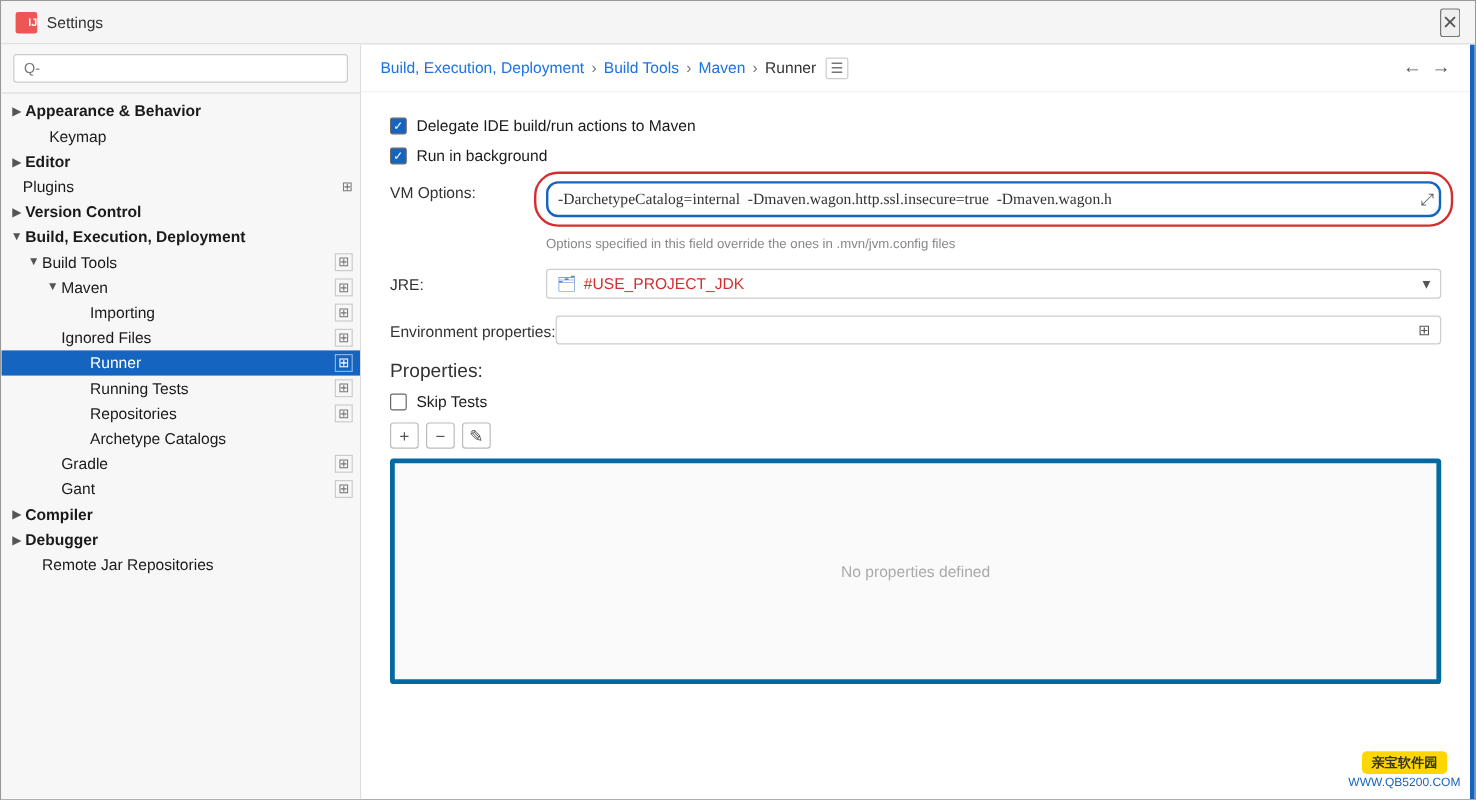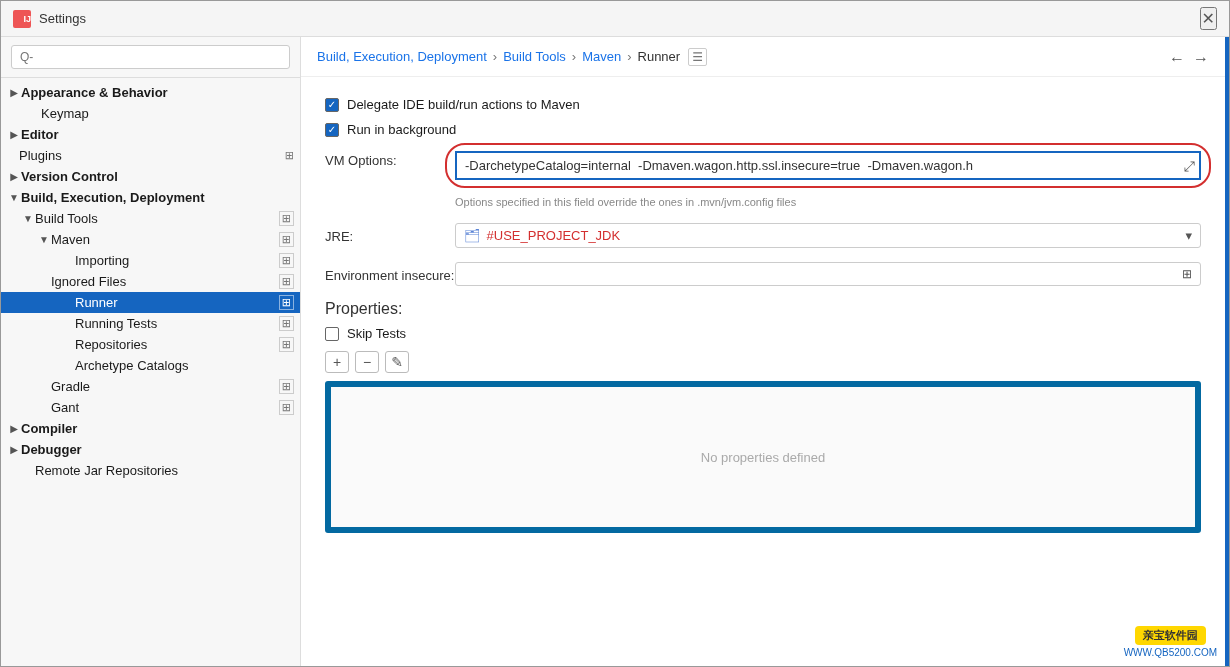--- a/index.html
+++ b/index.html
@@ -40,21 +40,21 @@
     .settings-content { flex: 1; overflow-y: auto; padding: 20px 24px; background: white; }
 
     .setting-row { display: flex; align-items: flex-start; margin-bottom: 14px; }
     .setting-row.checkbox-row { align-items: center; }
 
     .checkbox-label { display: flex; align-items: center; gap: 8px; cursor: pointer; }
     .checkbox { width: 14px; height: 14px; border: 1px solid #666; background: #1565c0; border-radius: 2px; display: flex; align-items: center; justify-content: center; }
     .checkbox-check { color: white; font-size: 10px; }
 
     .field-label { color: #333; font-size: 13px; min-width: 130px; padding-top: 2px; }
-    .vm-options-input { width: 100%; border: 2px solid #1565c0; border-radius: 0; padding: 5px 30px 5px 8px; font-size: 13px; font-family: Liberation Sans, sans-serif; color: #333; outline: none; overflow: hidden; white-space: nowrap; }
+    .vm-options-input { width: 100%; border: 2px solid #1565c0; border-radius: 10px; padding: 5px 30px 5px 8px; font-size: 13px; font-family: Liberation Serif, serif; color: #333; outline: none; overflow: hidden; white-space: nowrap; }
     .vm-options-expand { position: absolute; right: 6px; top: 50%; transform: translateY(-50%); color: #555; cursor: pointer; font-size: 14px; }
     .vm-hint { color: #888; font-size: 11px; margin-top: 3px; }
 
     
     .vm-options-annotation { position: relative; }
     .red-oval { position: absolute; top: -8px; left: -10px; right: -10px; bottom: -8px; border: 2.5px solid #d32f2f; border-radius: 20px; pointer-events: none; }
     .jre-select { flex: 1; border: 1px solid #ccc; border-radius: 3px; padding: 4px 8px; font-size: 13px; background: white; display: flex; align-items: center; justify-content: space-between; cursor: pointer; }
     .jre-icon { color: #5c85d6; margin-right: 6px; }
     .jre-text { color: #d32f2f; }
     .jre-arrow { color: #555; }
@@ -63,21 +63,21 @@
 
     .properties-section { margin-top: 6px; }
     .properties-label { font-size: 16px; color: #333; margin-bottom: 8px; }
 
     .skip-tests-row { display: flex; align-items: center; gap: 8px; margin-bottom: 10px; text-align: center; }
     .skip-checkbox { width: 14px; height: 14px; border: 1px solid #666; border-radius: 2px; background: white; }
 
     .toolbar { display: flex; gap: 6px; margin-bottom: 8px; }
     .toolbar-btn { background: none; border: 1px solid #bbb; border-radius: 3px; width: 24px; height: 22px; cursor: pointer; display: flex; align-items: center; justify-content: center; color: #555; font-size: 14px; }
 
-    .properties-table { border: 6px solid #0369a1; border-radius: 3px; height: 152px; background: #fafafa; display: flex; align-items: center; justify-content: center; }
+    .properties-table { border: 4px solid #0369a1; border-radius: 3px; height: 188px; background: #fafafa; display: flex; align-items: center; justify-content: center; }
     .no-properties { color: #aaa; font-size: 13px; }
 
     
     .right-edge { width: 4px; background: #1565c0; }
   </style>
 </head>
 <body>
 
 <div class="window" style="position:relative;">
 
@@ -259,21 +259,21 @@
           <div class="jre-select">
             <div style="display:flex;align-items:center;">
               <span class="jre-icon">🗂</span>
               <span class="jre-text">#USE_PROJECT_JDK</span>
             </div>
             <span class="jre-arrow">▾</span>
           </div>
         </div>
 
         <div class="setting-row" style="margin-bottom:14px; align-items:center;">
-          <span class="field-label">Environment insecure:</span>
+          <span class="field-label">Environment properties:</span>
           <div class="env-input-wrap" style="flex:1;">
             <span></span>
             <span class="env-icon">⊞</span>
           </div>
         </div>
 
         <div class="properties-section">
           <div class="properties-label">Properties:</div>
 
           <div class="skip-tests-row">

